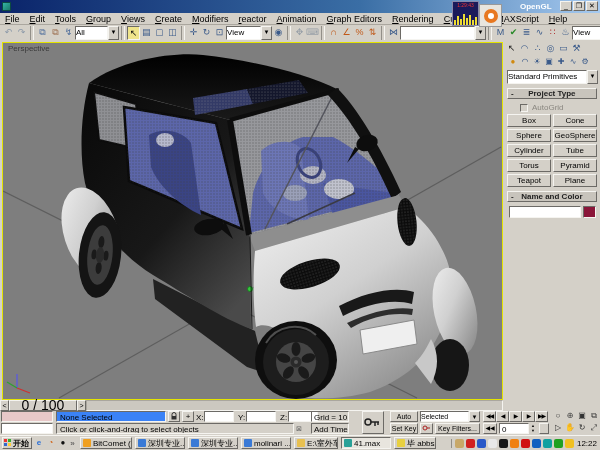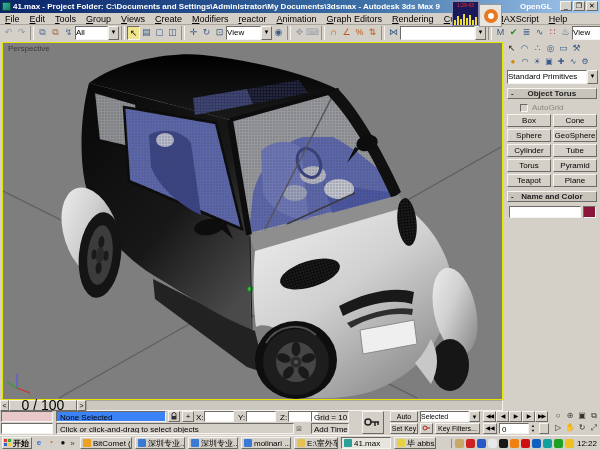--- a/index.html
+++ b/index.html
@@ -105,21 +105,20 @@
 #widget-meter .wm-bars { display:flex; align-items:flex-end; height:14px; margin-top:3px; padding:0 1px; gap:1px; }
 #widget-meter .wm-bars i { width:2px; background:#ed3; }
 #widget-ring { left:479px; top:4px; width:23px; height:23px; background:#e8e5de; border:1px solid #999; z-index:50; display:flex; align-items:center; justify-content:center; }
 #widget-ring .ring { width:14px; height:14px; border:4px solid #e87820; border-radius:50%; background:#fff; }
 </style>
 </head>
 <body>
 
 <div id="titlebar" class="abs">
   <div id="app-icon"></div>
-  <div id="title-text">41.max - Project Folder: C:\Documents and Settings\Administrator\My Documents\3dsmax    - Autodesk 3ds Max 9</div>
 </div>
 <div id="display-label">OpenGL</div>
 <div id="winbtns" class="abs">
   <div class="winbtn raised">_</div>
   <div class="winbtn raised">❐</div>
   <div class="winbtn raised">✕</div>
 </div>
 
 <div id="menubar" class="abs">
   <span class="menu-item">File</span>
@@ -314,21 +313,21 @@
       <span class="cp-cat" style="color: rgb(58, 90, 138);">✚</span>
       <span class="cp-cat" style="color: rgb(58, 90, 138);">∿</span>
       <span class="cp-cat" style="color: rgb(58, 90, 138);">⚙</span>
     </div>
     <div id="cp-combo" class="tbcombo">
       <span class="cfield">Standard Primitives</span>
         <span class="cbtn">▼</span>
     </div>
     <div class="rollout">
       <span class="minus">-</span>
-      <span class="rtitle">Object Torus</span>
+      <span class="rtitle">Project Type</span>
     </div>
     <div id="autogrid-row">
       <span id="autogrid-box"></span>
       <span id="autogrid-label">AutoGrid</span>
     </div>
     <div id="ot-grid">
       <span class="ot-btn raised">Box</span>
       <span class="ot-btn raised">Cone</span>
       <span class="ot-btn raised">Sphere</span>
       <span class="ot-btn raised">GeoSphere</span>

